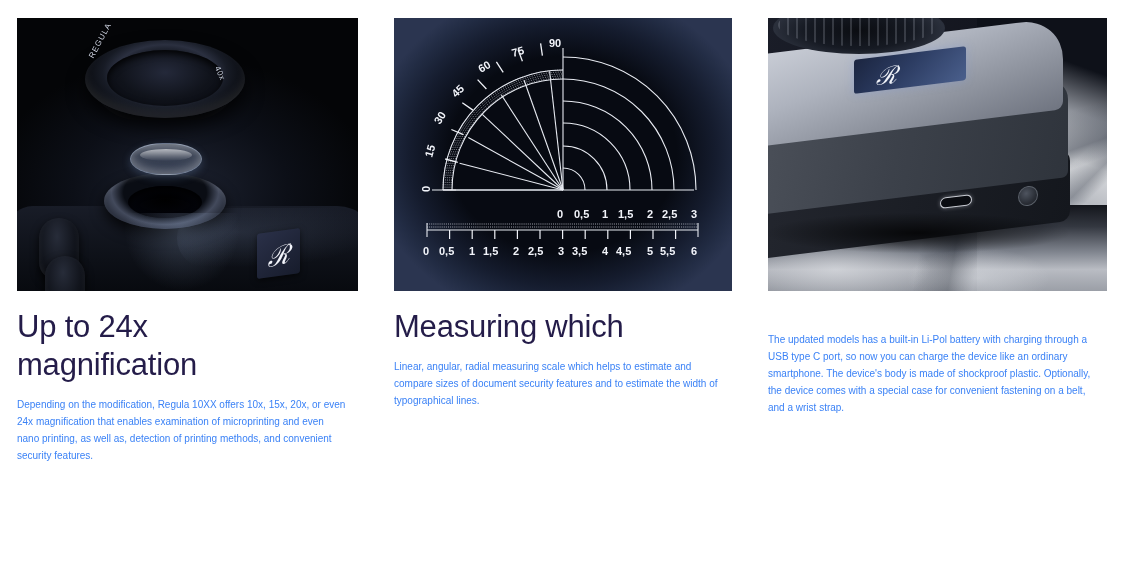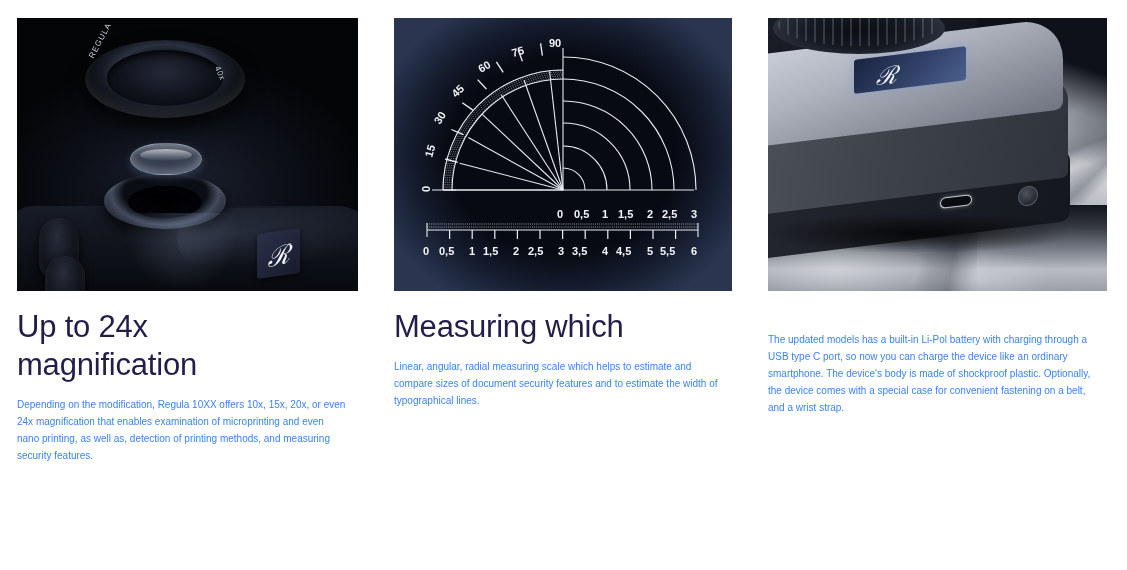--- a/index.html
+++ b/index.html
@@ -274,21 +274,21 @@
         <div class="lens-knurl"></div>
         <div class="lens-ring"></div>
         <div class="lbl-regula">REGULA</div>
         <div class="lbl-40x">40x</div>
         <div class="logo-badge">
           <span class="glyph">ℛ</span>
         </div>
       </div>
       <h2 class="feature-title">Up to 24x
 magnification</h2>
-      <p class="feature-body">Depending on the modification, Regula 10XX offers 10x, 15x, 20x, or even 24x magnification that enables examination of microprinting and even nano printing, as well as, detection of printing methods, and measuring security features.</p>
+      <p class="feature-body">Depending on the modification, Regula 10XX offers 10x, 15x, 20x, or even 24x magnification that enables examination of microprinting and even nano printing, as well as, detection of printing methods, and convenient security features.</p>
     </div>
 
     <div class="feature-card c2">
       <div class="media img-reticle">
         <svg class="reticle-svg" width="338" height="273" viewBox="0 0 338 273">
           <g stroke="#e8ebf2" fill="none" stroke-width="1.1">
 
             <line x1="38" y1="172" x2="300" y2="172"></line>
 
             <line x1="169" y1="172" x2="169" y2="30"></line>

